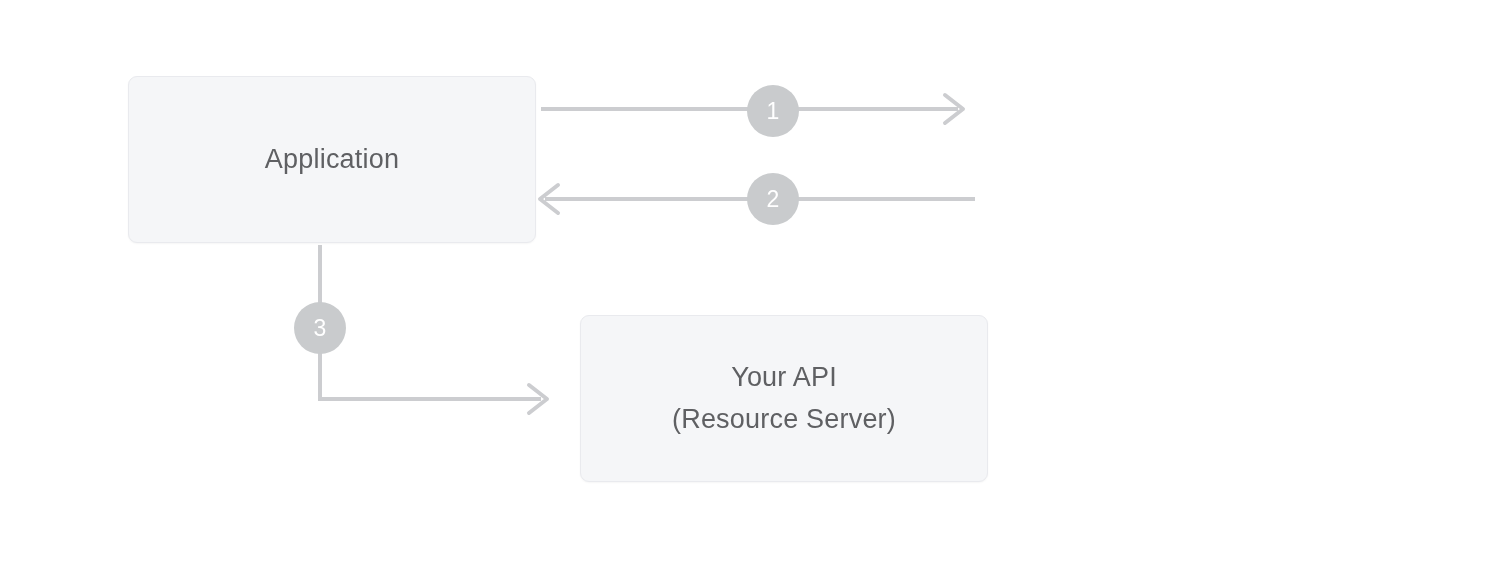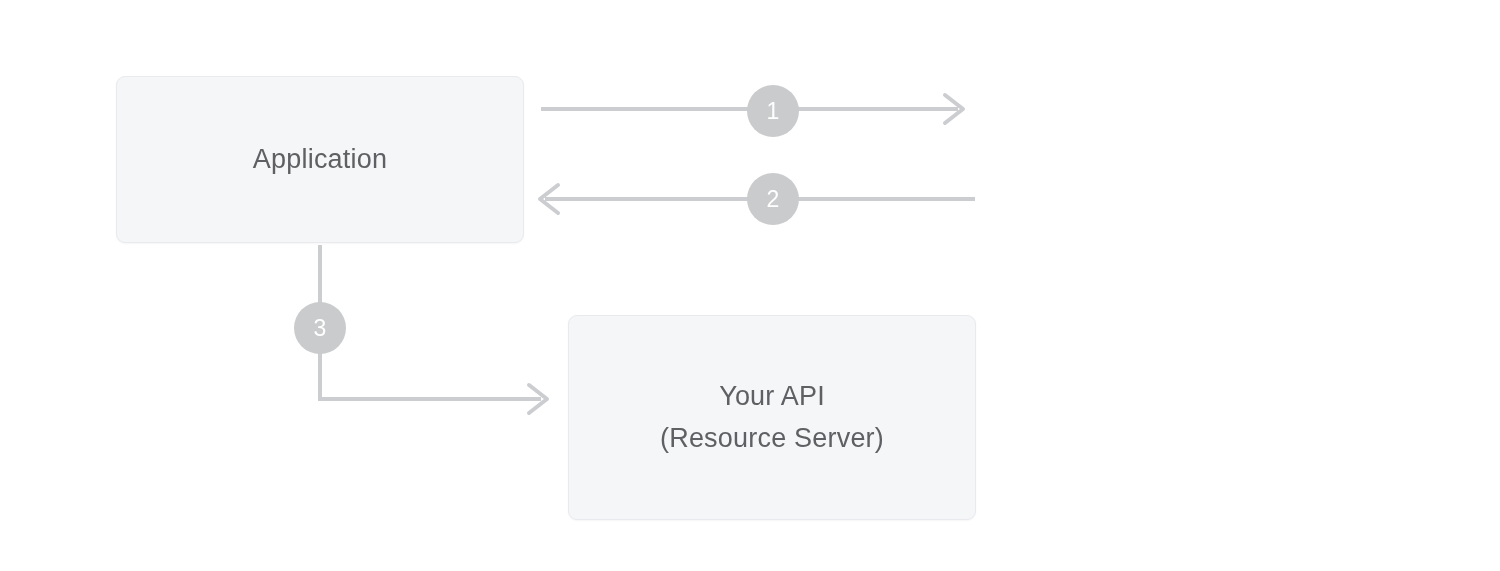--- a/index.html
+++ b/index.html
@@ -27,34 +27,35 @@
     background: #f5f6f8;
     border: 1px solid #e9eaee;
     border-radius: 9px;
     display: flex;
     flex-direction: column;
     align-items: center;
     justify-content: center;
     color: #5f6063;
     text-align: center;
     box-shadow: 0 1px 2px rgba(0,0,0,0.04);
+    margin-left: 12px;
   }
   .node .line1,
   .node .line2 {
     display: block;
     font-size: 27px;
     font-weight: 400;
     letter-spacing: 0.2px;
     line-height: 1.55;
     white-space: nowrap;
   }
 
   #node-application { left: 116px;  top: 76px;  width: 408px; height: 167px; }
   #node-authserver  { left: 977px;  top: 75px;  width: 409px; height: 167px; }
-  #node-yourapi     { left: 568px;  top: 315px; width: 408px; height: 205px; }
+  #node-yourapi     { left: 568px;  top: 315px; width: 408px; height: 167px; }
 
   
   .brand-row {
     display: flex;
     align-items: center;
     justify-content: center;
     gap: 13px;
     margin-bottom: 6px;
   }
   .brand-row .brand-name {

